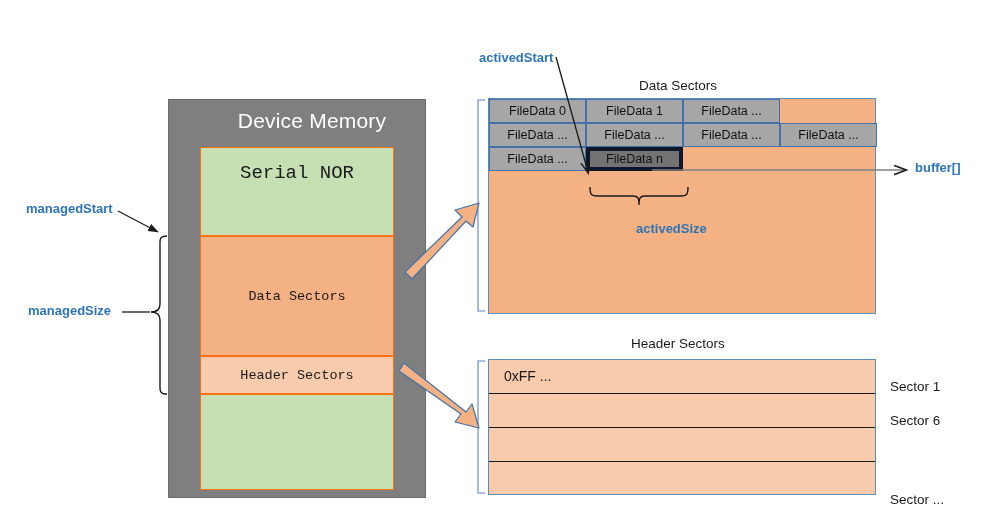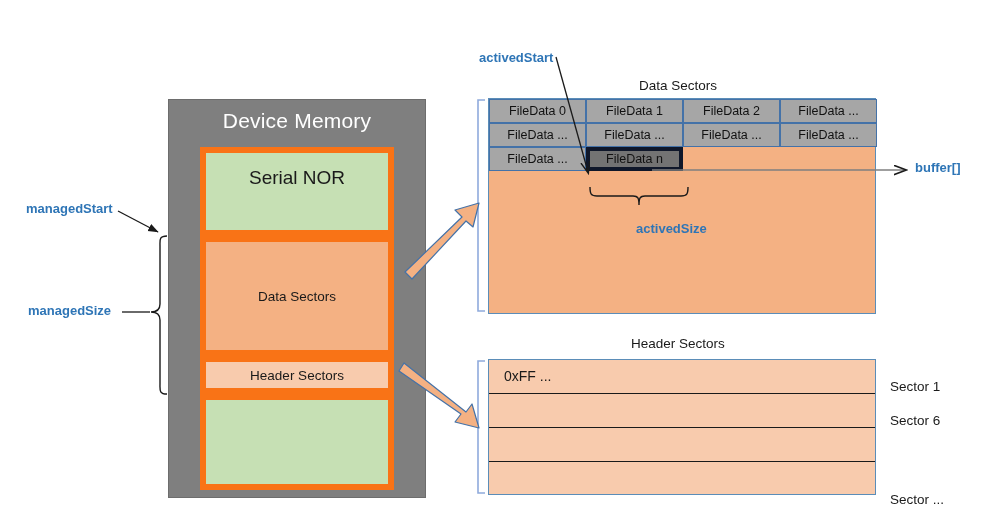--- a/index.html
+++ b/index.html
@@ -36,34 +36,36 @@
   }
   #device-memory-title {
     position: absolute;
     left: 168px;
     top: 109px;
     width: 258px;
     text-align: center;
     font-size: 21px;
     color: #ffffff;
     letter-spacing: 0.2px;
+    padding-left: 15px;
   }
 
   .mem-band {
     position: absolute;
     left: 200px;
     width: 194px;
     box-sizing: border-box;
-    border: 6px solid #f97316;
+    border: 1px solid #f97316;
     font-size: 13.5px;
     color: #1a1a1a;
     display: flex;
     align-items: center;
     justify-content: center;
     text-align: center;
+    font-family: Liberation Mono, monospace;
   }
   #band-serial-nor {
     top: 147px;
     height: 89px;
     background: #C6E0B4;
     font-size: 19px;
     align-items: flex-start;
     padding-top: 14px;
   }
   #band-data-sectors {
@@ -217,21 +219,20 @@
   <div class="blue-label" id="label-managed-size">managedSize</div>
 
   <div class="panel-title" id="title-data-sectors">Data Sectors</div>
   <div class="panel-title" id="title-header-sectors">Header Sectors</div>
 
   <div id="data-sectors-panel">
 
     <div class="filedata-row" id="fd-row-0">
       <div class="fd-cell">FileData 0</div>
       <div class="fd-cell">FileData 1</div>
-      <div class="fd-cell">FileData 2</div>
       <div class="fd-cell">FileData ...</div>
     </div>
 
     <div class="filedata-row" id="fd-row-1">
       <div class="fd-cell">FileData ...</div>
       <div class="fd-cell">FileData ...</div>
       <div class="fd-cell">FileData ...</div>
       <div class="fd-cell">FileData ...</div>
     </div>
 

